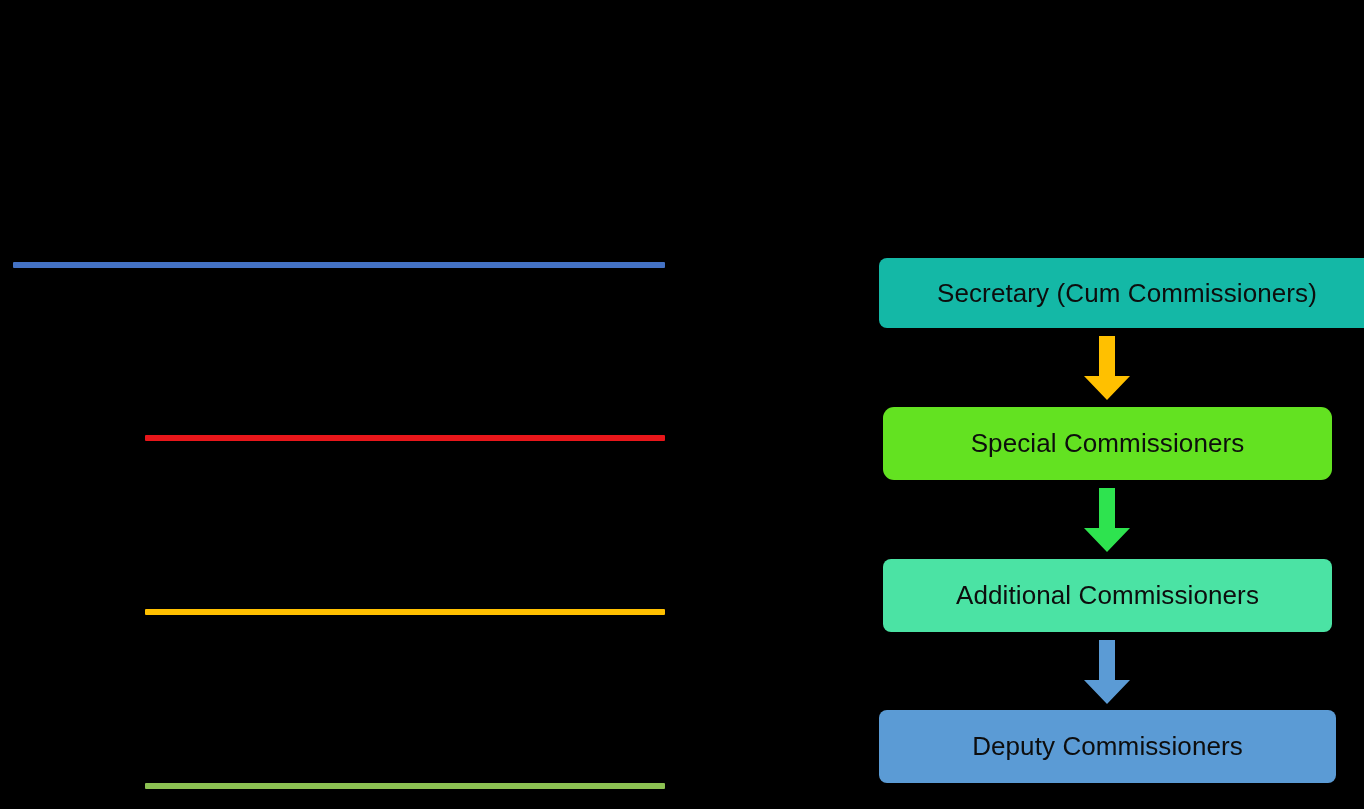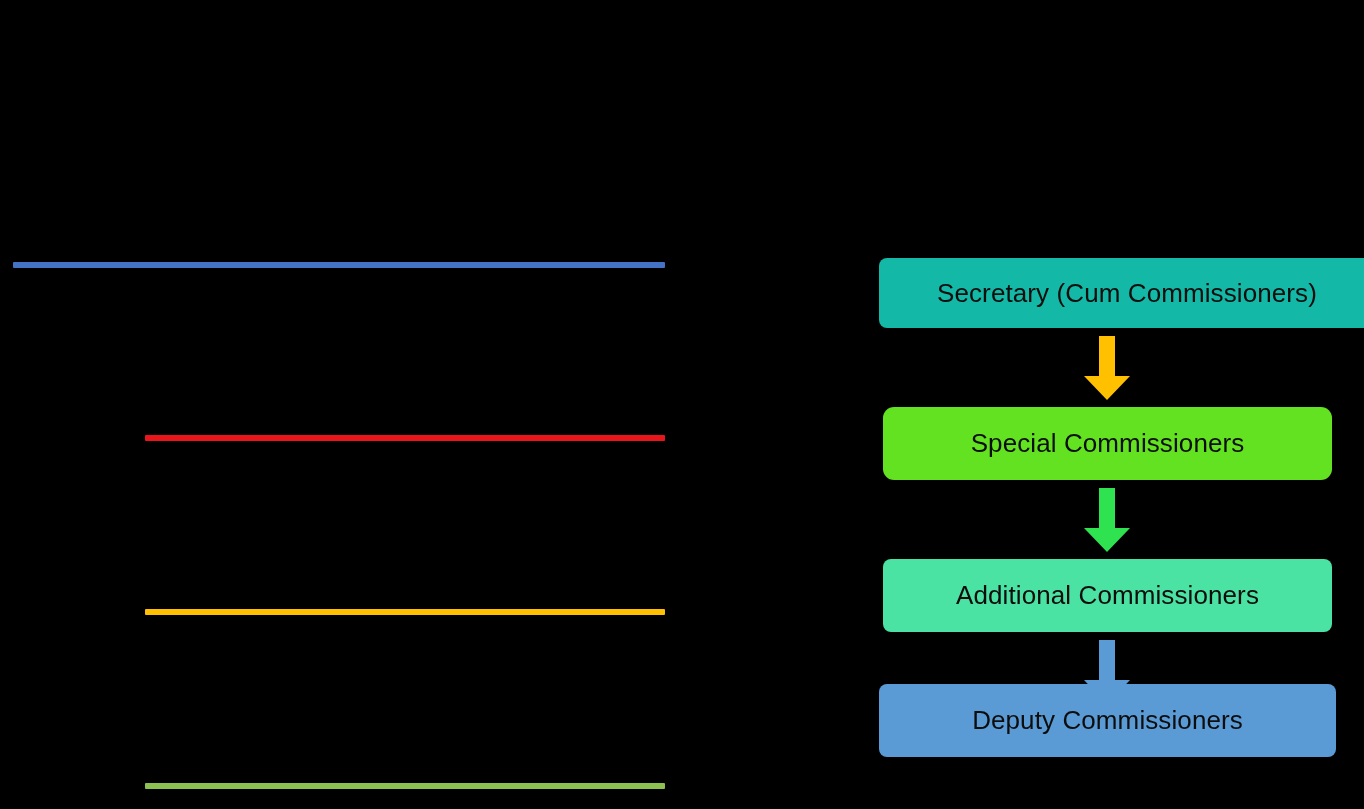--- a/index.html
+++ b/index.html
@@ -83,18 +83,18 @@
     </svg>
 
     <div class="flow-box" id="node-2" style="left: 883px; top: 559px; width: 449px; height: 73px; background: rgb(75, 227, 164); color: rgb(13, 13, 13);">
       <span>Additional Commissioners</span>
     </div>
 
     <svg class="flow-arrow" id="conn-2" viewBox="0 0 46 64" preserveAspectRatio="none" style="left: 1084px; top: 640px; width: 46px; height: 64px;">
       <polygon id="conn-poly-2" points="15,0 31,0 31,40 46,40 23,64 0,40 15,40" fill="#5B9BD5"></polygon>
     </svg>
 
-    <div class="flow-box" id="node-3" style="left: 879px; top: 684px; width: 457px; height: 73px; background: rgb(91, 155, 213); color: rgb(13, 13, 13);">
+    <div class="flow-box" id="node-3" style="left: 879px; top: 710px; width: 457px; height: 73px; background: rgb(91, 155, 213); color: rgb(13, 13, 13);">
       <span>Deputy Commissioners</span>
     </div>
 
   </div>
 </div>
 
 </body></html>

